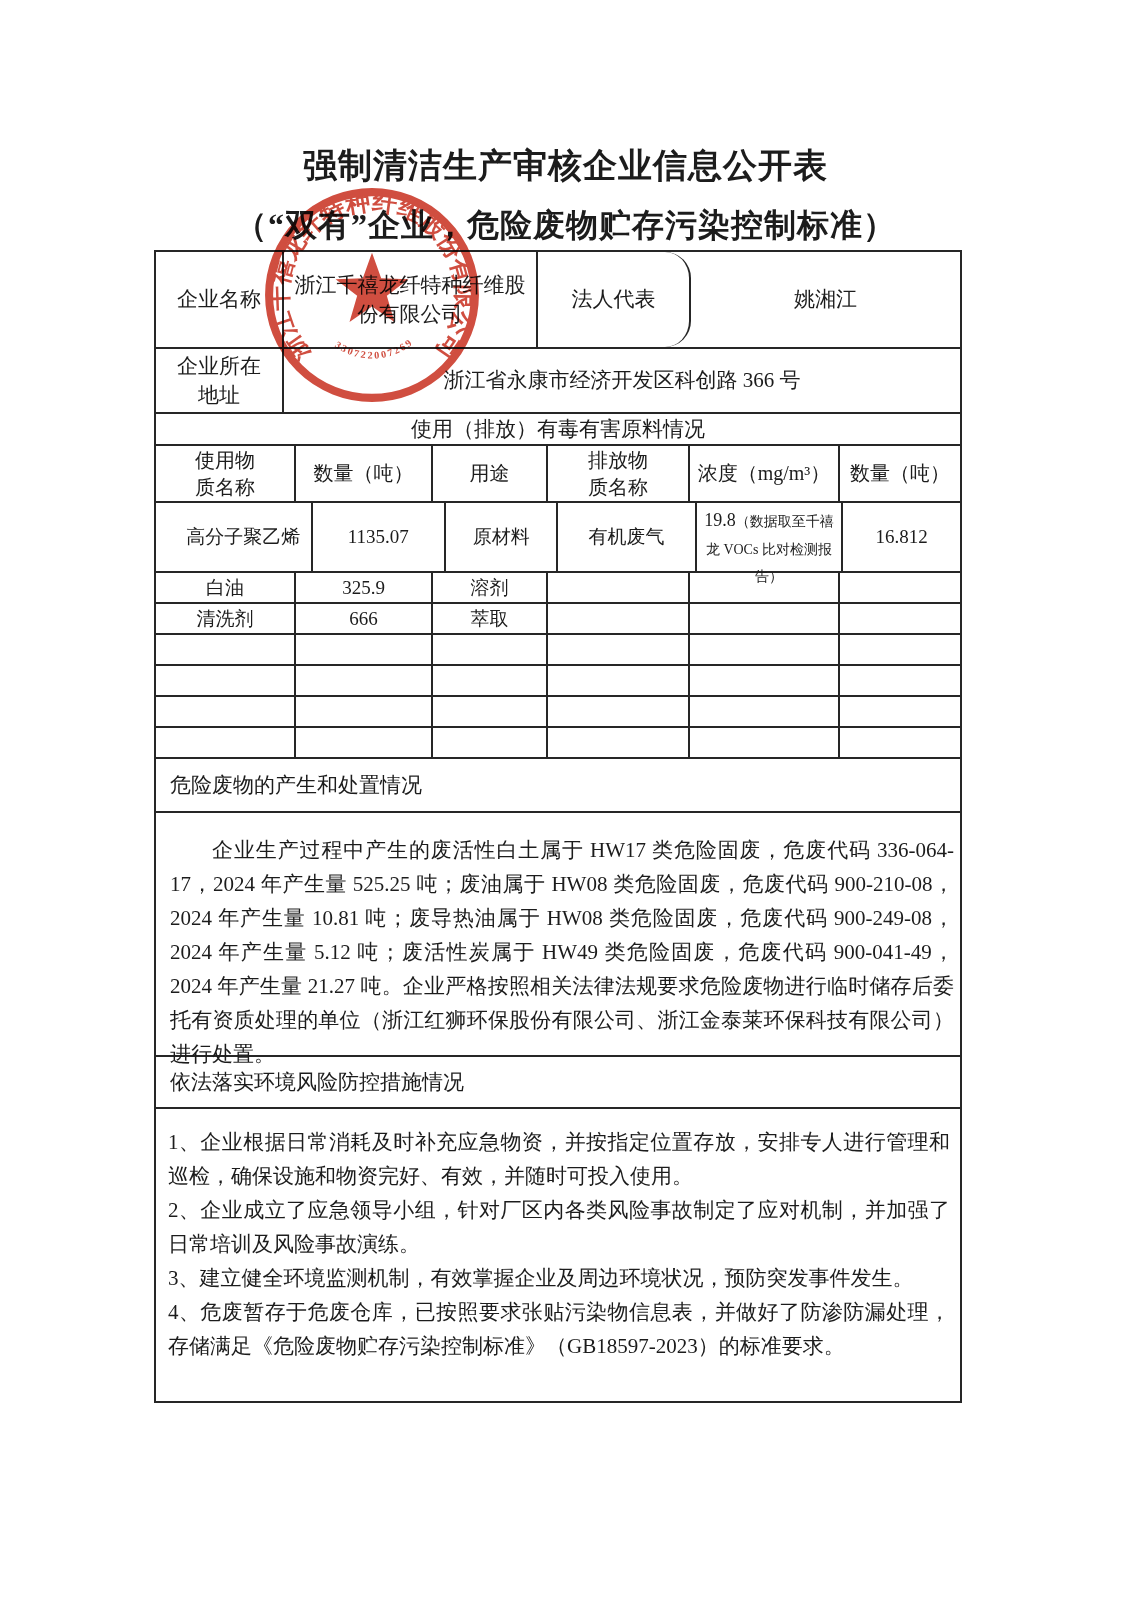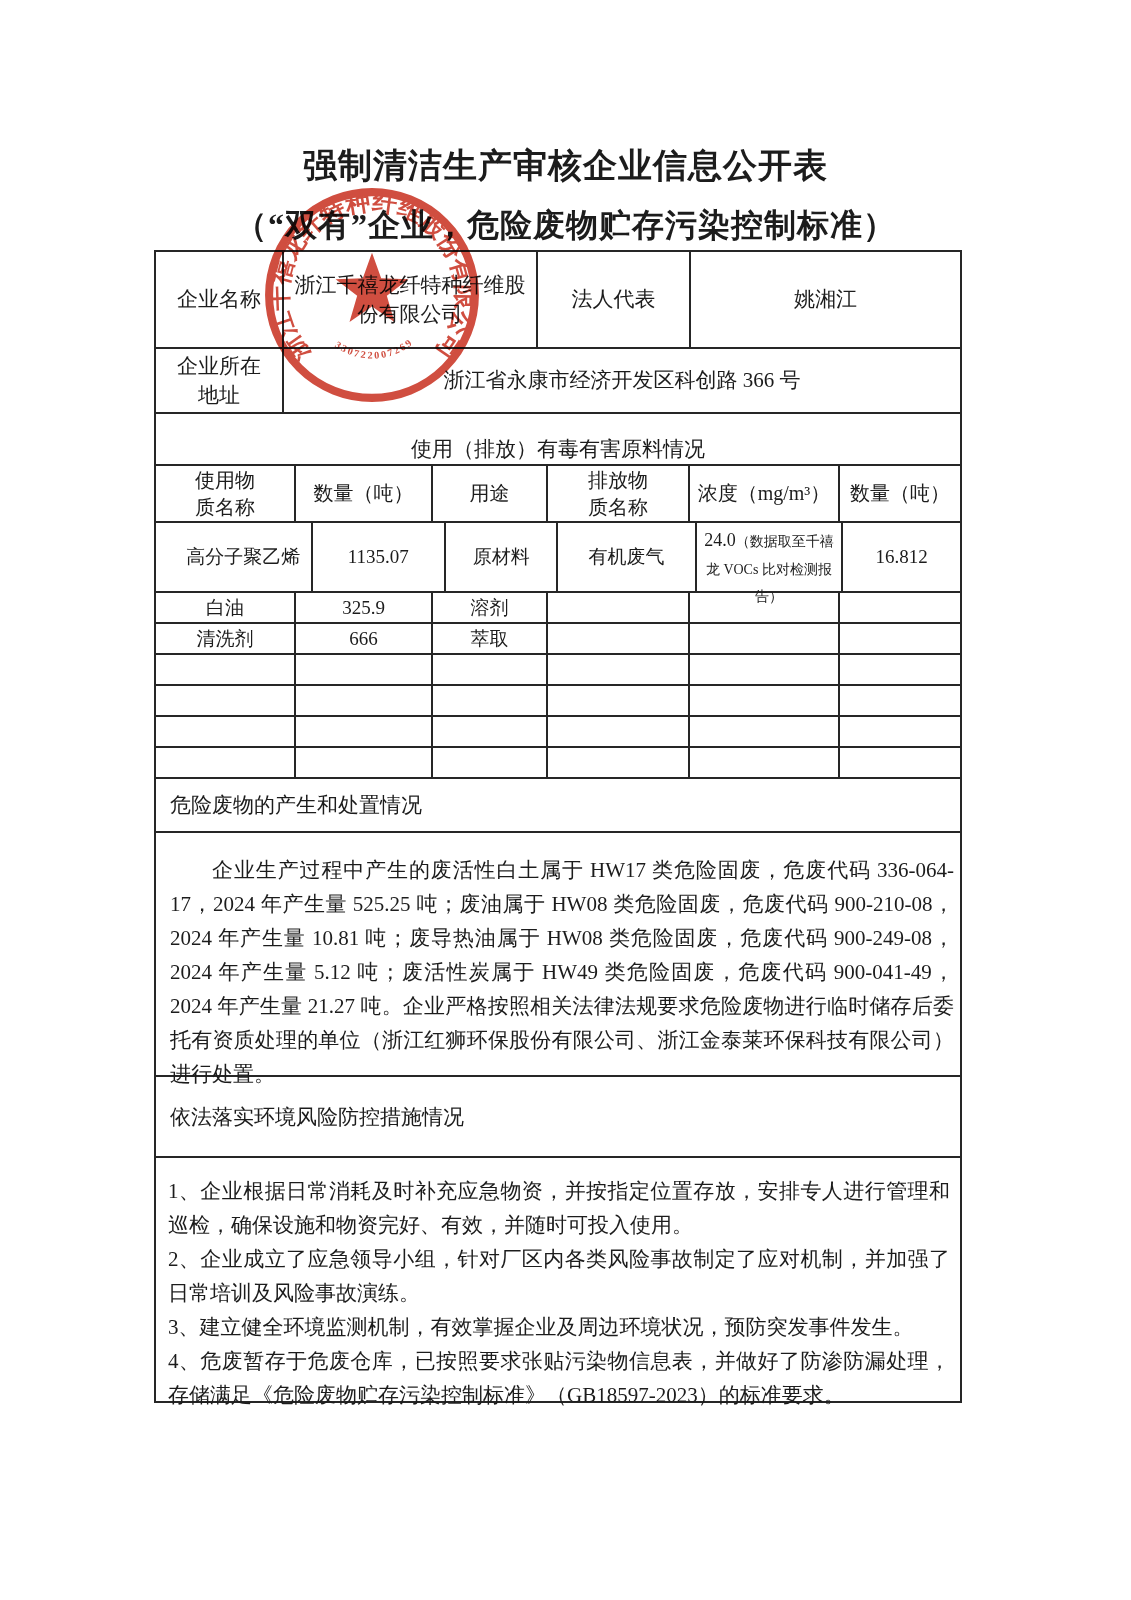--- a/index.html
+++ b/index.html
@@ -25,37 +25,37 @@
   .f-row:last-child { border-bottom:none; }
   .cell {
     border-right:2px solid #262626;
     display:flex; align-items:center; justify-content:center;
     text-align:center; font-size:21px; line-height:1.35;
     white-space:pre-line; padding:2px 4px;
   }
   .cell:last-child { border-right:none; }
   .row-a { height:97px; }
   .row-b { height:65px;justify-content:center; }
-  .sec-c { height:32px; display:flex; align-items:center; justify-content:center; font-size:21px;margin-top:20px; }
+  .sec-c { height:32px; display:flex; align-items:center; justify-content:center; font-size:21px; }
   .row-d { height:57px; }
   .row-d .cell { font-size:20px; }
   .row-e { height:70px;padding-left:20px; }
   .row-s { height:31px; }
   .row-s .cell, .row-e .cell { font-size:19px; }
   .conc-note { font-size:14px; line-height:1.45; }
   .conc-main { font-size:18px; }
   .conc-cell { display:block; padding-top:3px; line-height:1.45; }
   .sec-l { height:54px; display:flex; align-items:center; padding-left:14px; font-size:21px; }
   .para-m { height:244px; padding:20px 6px 0 14px; font-size:21px; line-height:34px; text-align:justify; }
   .para-m .indent { text-indent:2em; }
-  .sec-n { height:81px; display:flex; align-items:center; padding-left:14px; font-size:21px; }
+  .sec-n { height:52px; display:flex; align-items:center; padding-left:14px; font-size:21px; }
   .para-o { height:258px; padding:16px 10px 0 12px; font-size:21px; line-height:34px; text-align:justify;border-radius:28px; }
   .w1 { width:140px; } .w2 { width:137px; } .w3 { width:115px; }
   .w4 { width:142px; } .w5 { width:150px; } .w6 { width:120px; }
-  .a1 { width:128px; } .a2 { width:254px; } .a3 { width:153px; } .a4 { width:269px; }
+  .a1 { width:128px; } .a2 { width:254px; } .a3 { width:153px;border-radius:26px; } .a4 { width:269px; }
   .b2 { width:676px; }
   .stamp {
     position:absolute; left:258px; top:185px; width:228px; height:220px;
     opacity:0.87; mix-blend-mode:multiply; pointer-events:none;
   }
   .stamp text { font-family:"Liberation Serif","DejaVu Serif",serif; font-weight:bold; }
 </style>
 </head>
 <body>
 
@@ -88,21 +88,21 @@
 质名称</div>
     <div class="cell w5">浓度（mg/m³）</div>
     <div class="cell w6">数量（吨）</div>
   </div>
 
   <div class="f-row row-e">
     <div class="cell w1">高分子聚乙烯</div>
     <div class="cell w2">1135.07</div>
     <div class="cell w3">原材料</div>
     <div class="cell w4">有机废气</div>
-    <div class="cell w5 conc-cell"><span class="conc-main">24.0</span><span class="conc-note">（数据取至千禧龙 VOCs 比对检测报告）</span></div>
+    <div class="cell w5 conc-cell"><span class="conc-main">19.8</span><span class="conc-note">（数据取至千禧龙 VOCs 比对检测报告）</span></div>
     <div class="cell w6">16.812</div>
   </div>
 
   <div class="f-row row-s">
     <div class="cell w1">白油</div>
     <div class="cell w2">325.9</div>
     <div class="cell w3">溶剂</div>
     <div class="cell w4"></div>
     <div class="cell w5"></div>
     <div class="cell w6"></div>

